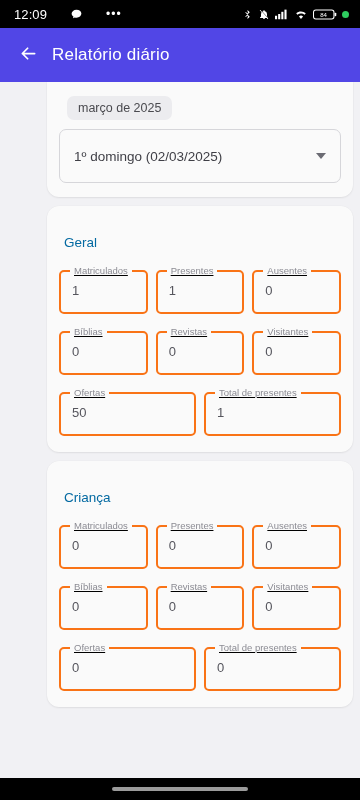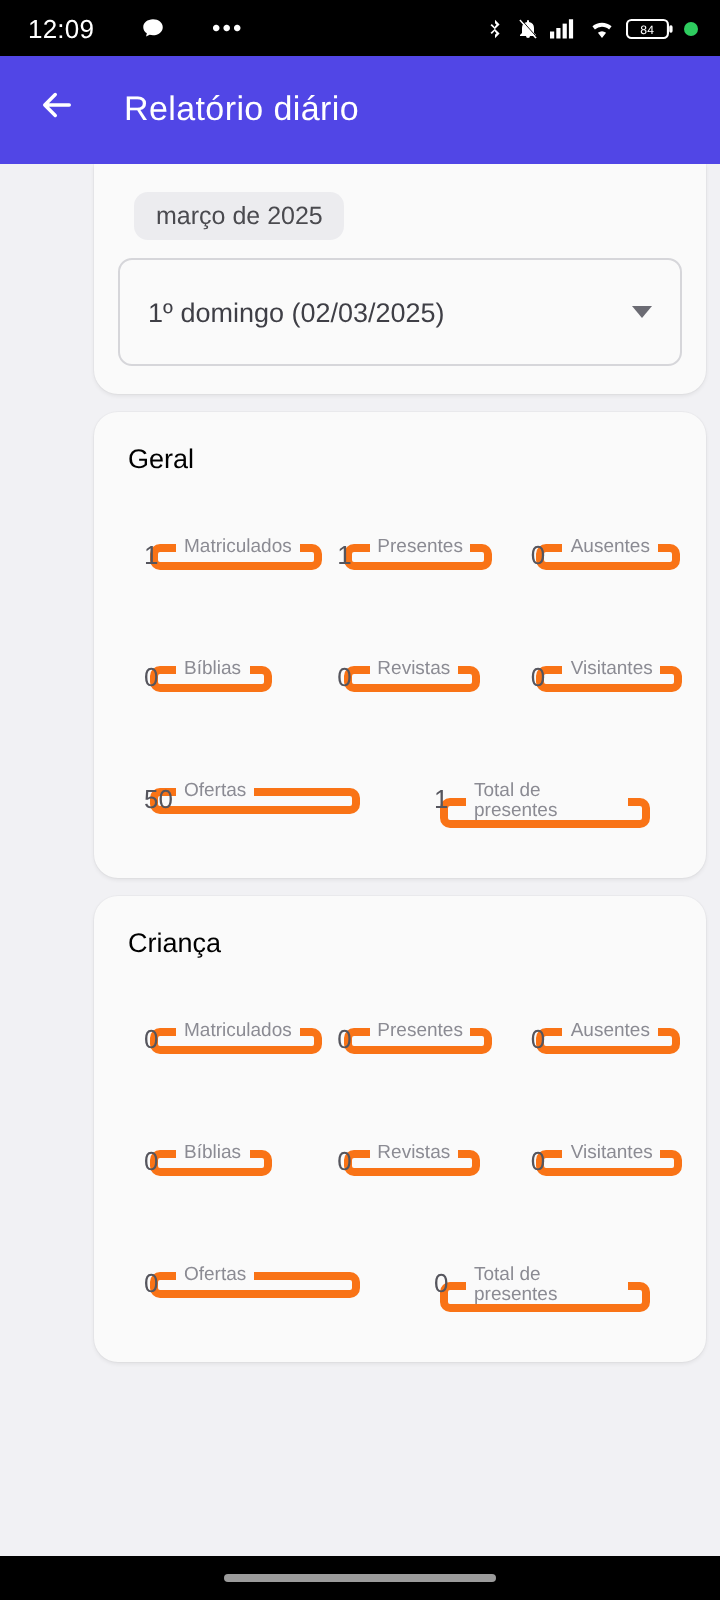--- a/index.html
+++ b/index.html
@@ -20,21 +20,21 @@
   .sb-left{ display:flex; align-items:center; gap:23px; }
   .sb-clock{ font-size:13px; font-weight:400; }
   .sb-right{ display:flex; align-items:center; gap:5px; }
   .ic{ display:inline-block; line-height:0; }
   .dot-green{ width:7px; height:7px; border-radius:50%; background:#2ecc5f; display:inline-block; }
   .dots{ font-size:12px; letter-spacing:1px; color:#fff; }
 
   
   .appbar{
     height:54px; background:#5146e6; display:flex; align-items:center;
-    padding:0 16px; gap:22px;
+    padding:0 16px; gap:12px;
   }
   .appbar-title{ color:#fff; font-size:17px; font-weight:500; letter-spacing:.2px; }
   .back-btn{ width:24px; height:24px; display:flex; align-items:center; justify-content:center; cursor:pointer; }
 
   
   .scroll{
     position:absolute; top:82px; left:0; right:0; bottom:22px;
     overflow:hidden; background:#f1f1f4;padding-left:40px;
   }
   .card{
@@ -57,29 +57,29 @@
     height:54px; display:flex; align-items:center; padding:0 14px;
     background:#fafafa; cursor:pointer;
   }
   .select-value{ font-size:13.5px; color:#3f3f46; }
   .caret{
     position:absolute; right:14px; top:50%; transform:translateY(-50%);
     width:0; height:0; border-left:5.5px solid transparent; border-right:5.5px solid transparent;
     border-top:6.5px solid #6b6b73;
   }
 
-  .section-title{ font-size:13.5px; color:#000000; margin:2px 0 16px 5px; }
+  .section-title{ font-size:13.5px; color:#0369a1; margin:15px 0 16px 5px; }
 
   
   .row{ display:flex; gap:8px; margin-bottom:13px; }
   .row:last-child{ margin-bottom:0; }
   .field{ position:relative; flex:1; height:48px; }
   .field fieldset{
-    position:absolute; inset:0; border:4px solid #f97316; border-radius:5px;
-    padding:0 7px; margin:16px; pointer-events:none;
+    position:absolute; inset:0; border:2px solid #f97316; border-radius:5px;
+    padding:0 7px; margin:0; pointer-events:none;text-decoration:underline;
   }
   .field legend{
     font-size:9.5px; color:#8b8b93; padding:0 4px; margin-left:2px; line-height:1;
   }
   .field .val{
     position:absolute; left:13px; top:0; height:100%;
     display:flex; align-items:center; font-size:13px; color:#55555d;
   }
 
   

